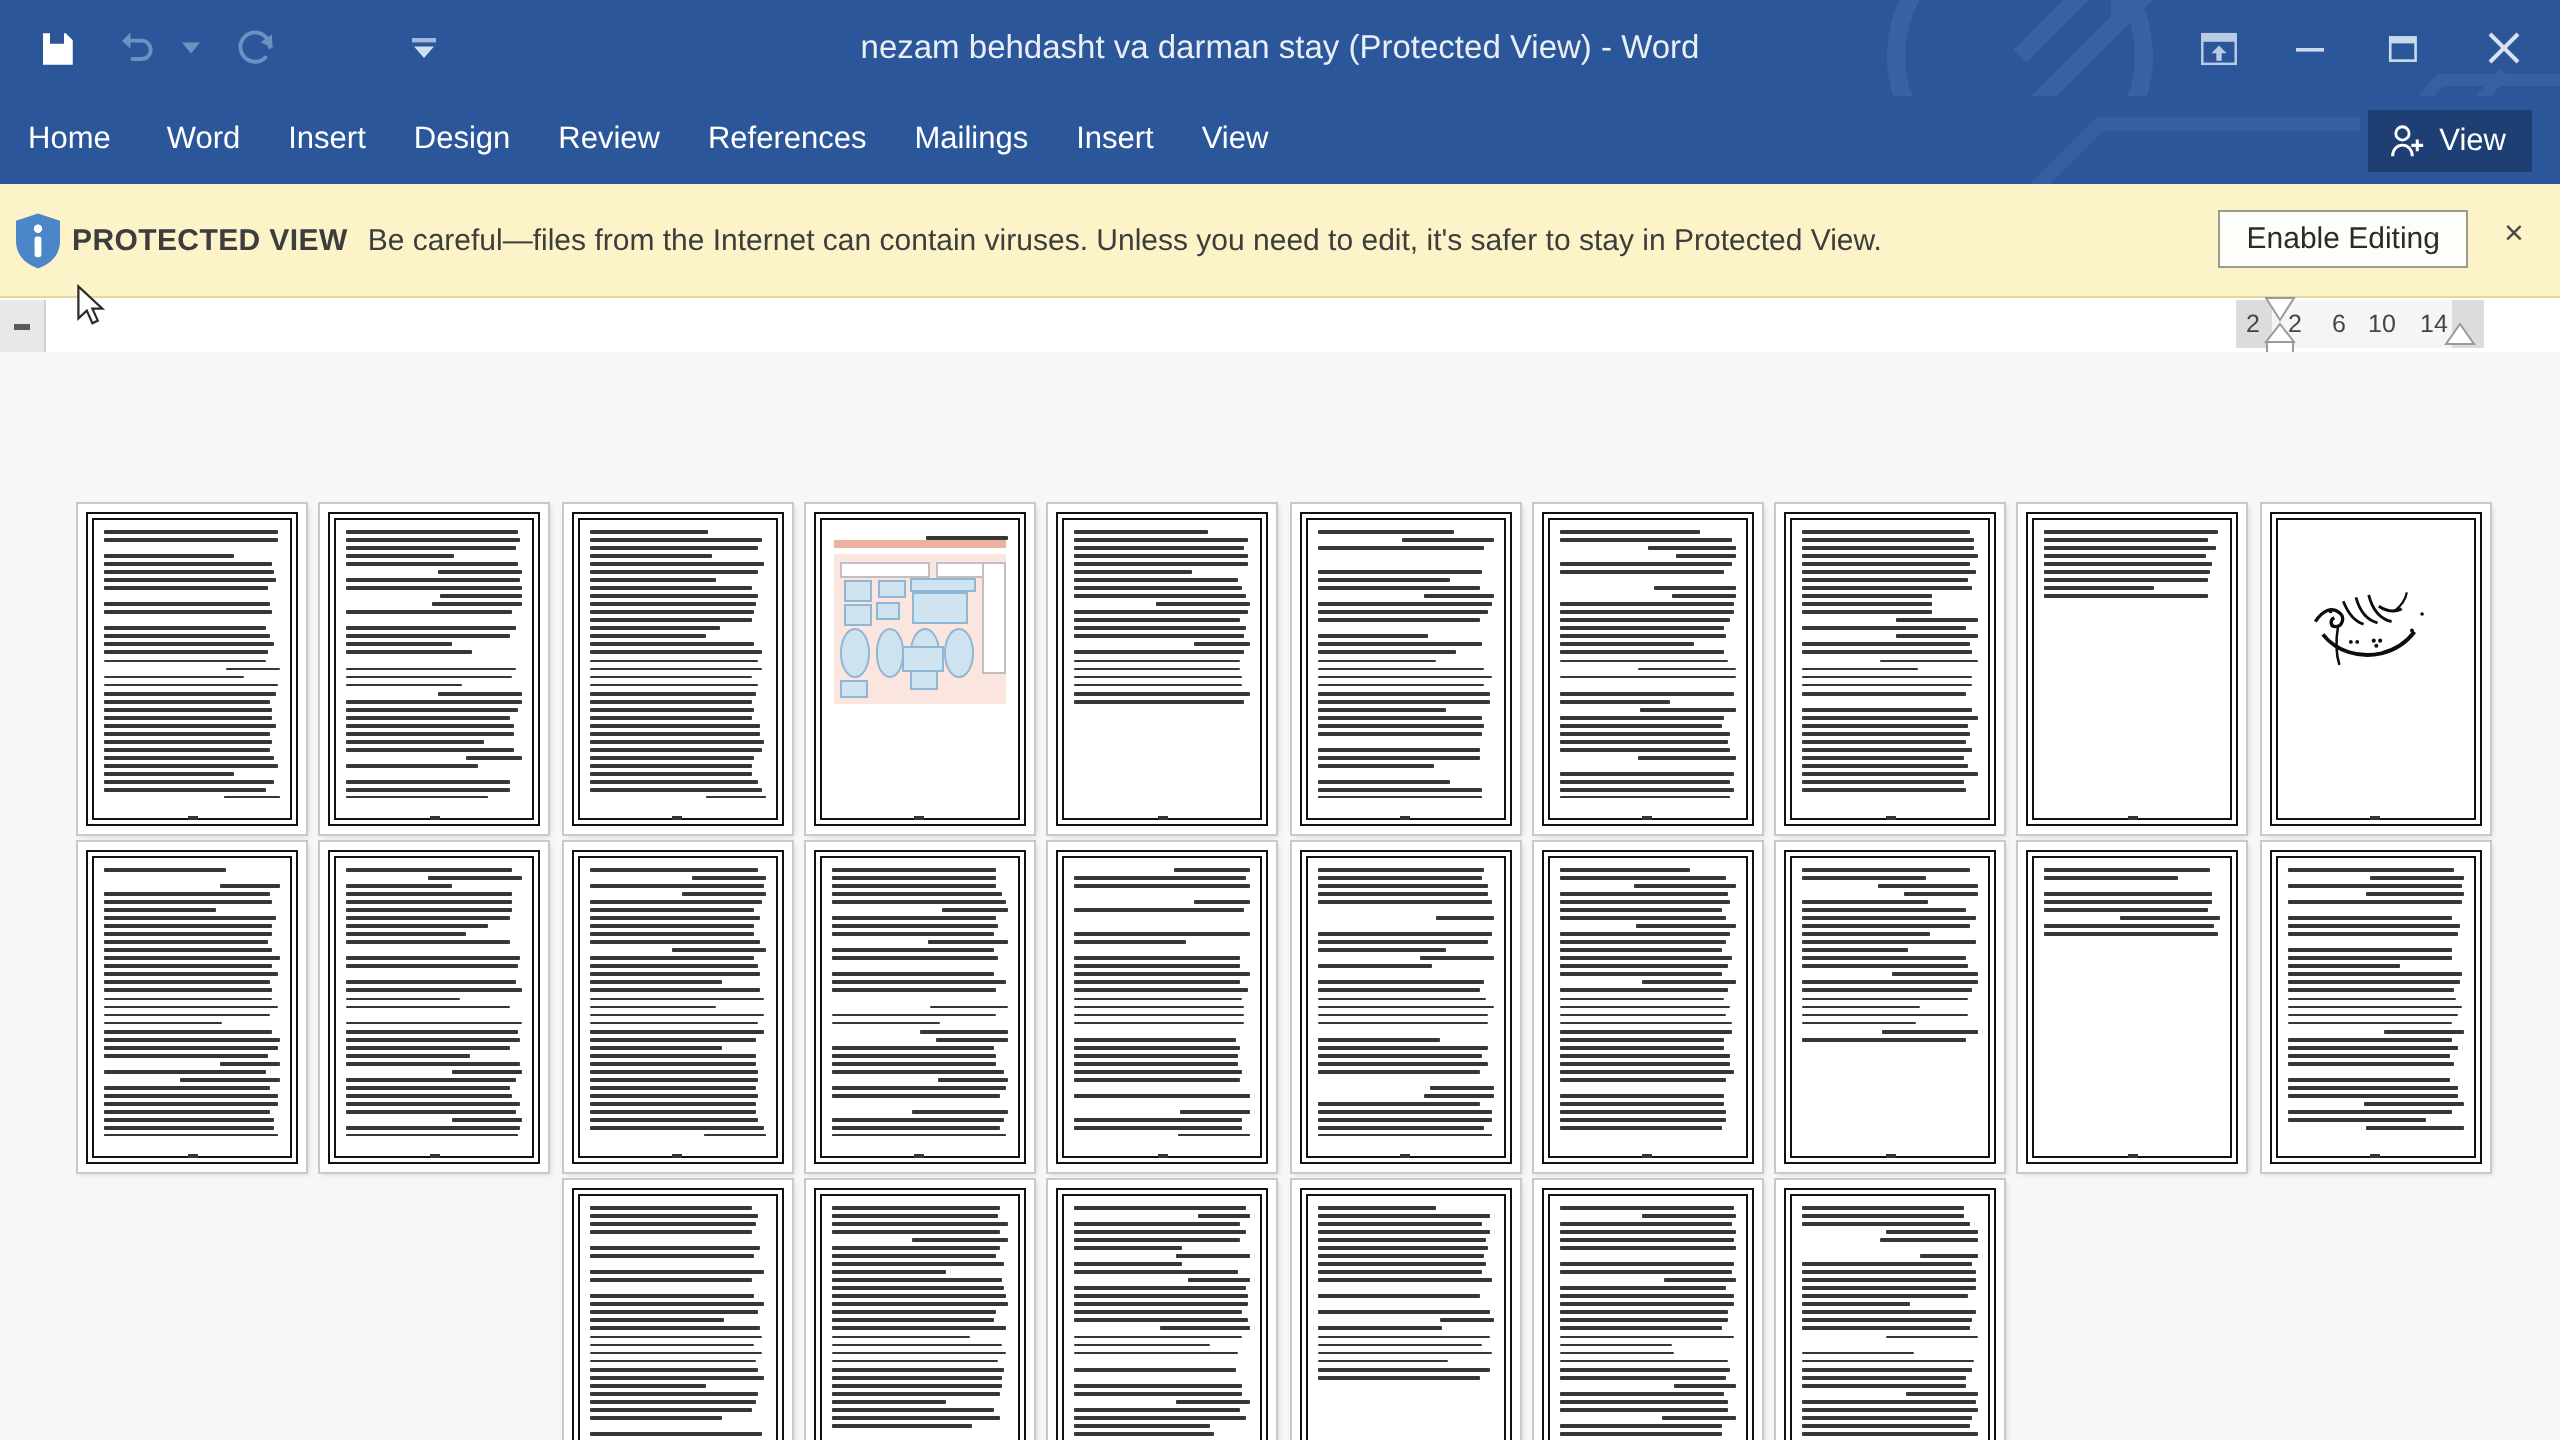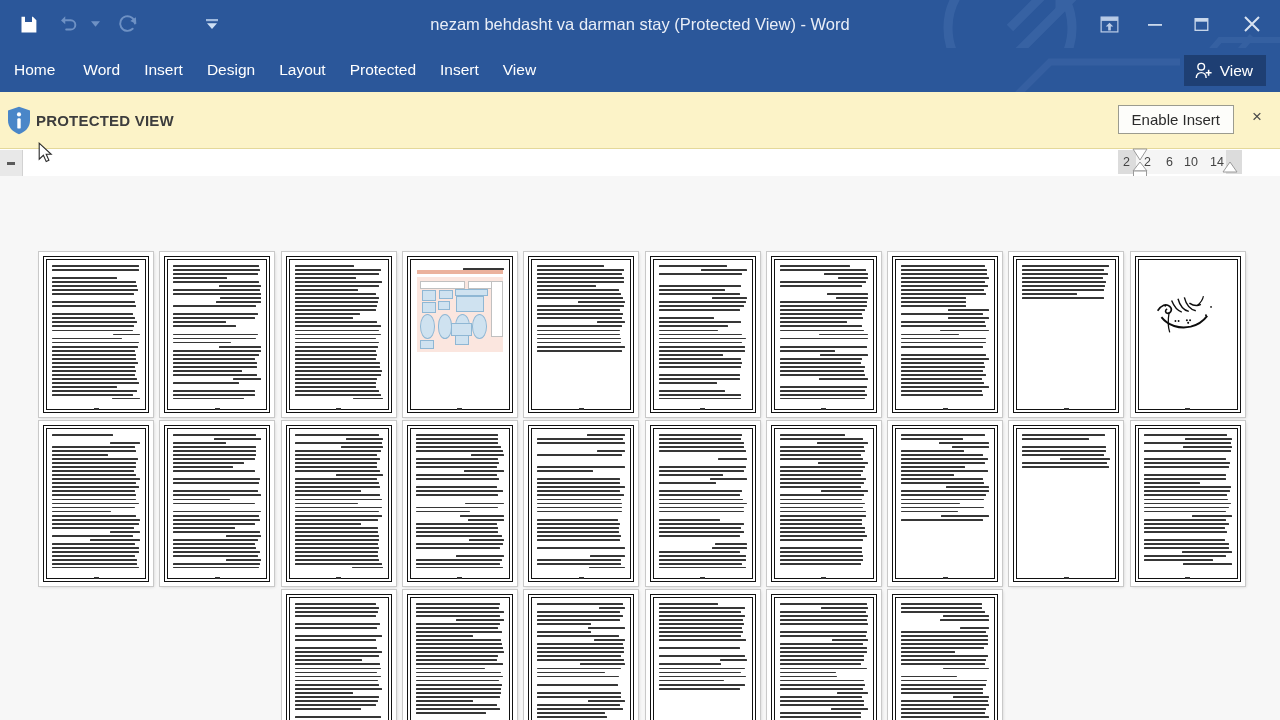--- a/index.html
+++ b/index.html
@@ -229,22 +229,23 @@
         <circle cx="2" cy="10" r="9"></circle>
         <path d="M150 120 L230 40 L380 40"></path>
       </g>
     </svg>
 
     <div class="tabs">
       <div class="tab file">Home</div>
       <div class="tab">Word</div>
       <div class="tab">Insert</div>
       <div class="tab">Design</div>
-      <div class="tab">Layout</div>
-      <div class="tab">Protected</div>
+      <div class="tab">Review</div>
+      <div class="tab">References</div>
+      <div class="tab">Mailings</div>
       <div class="tab">Insert</div>
       <div class="tab">View</div>
     </div>
 
 
     <div class="share">
       <svg width="19" height="19" viewBox="0 0 20 20">
         <circle cx="7.6" cy="6" r="3.5" fill="none" stroke="#ffffff" stroke-width="1.5"></circle>
         <path fill="none" stroke="#ffffff" stroke-width="1.5" d="M2.4 18c0-3.5 2.3-5.8 5.2-5.8s5.2 2.3 5.2 5.8"></path>
         <path stroke="#ffffff" stroke-width="1.6" d="M15.4 9.2v6.2M12.3 12.3h6.2"></path>
@@ -255,21 +256,22 @@
 
   <div class="pv">
     <div class="pv-icon">
       <svg width="24" height="29" viewBox="0 0 24 29">
         <path fill="#4a86c8" d="M12 .8l11 3.6v10.2c0 7-5 11.6-11 13.6C6 26.2 1 21.6 1 14.6V4.4z"></path>
         <circle cx="12" cy="8.4" r="2.1" fill="#ffffff"></circle>
         <rect x="10.3" y="12.2" width="3.4" height="10.4" rx="1.2" fill="#ffffff"></rect>
       </svg>
     </div>
     <div class="pv-label">PROTECTED VIEW</div>
-    <div class="pv-enable">Enable Insert</div>
+    <div class="pv-text">Be careful—files from the Internet can contain viruses. Unless you need to edit, it's safer to stay in Protected View.</div>
+    <div class="pv-enable">Enable Editing</div>
     <div class="pv-close">×</div>
   </div>
 
   <div class="ruler-corner">
     <div class="tabstop"></div>
   </div>
 
   <div class="hruler">
     <div class="seg-gray-l"></div>
     <div class="seg-gray-r"></div>

